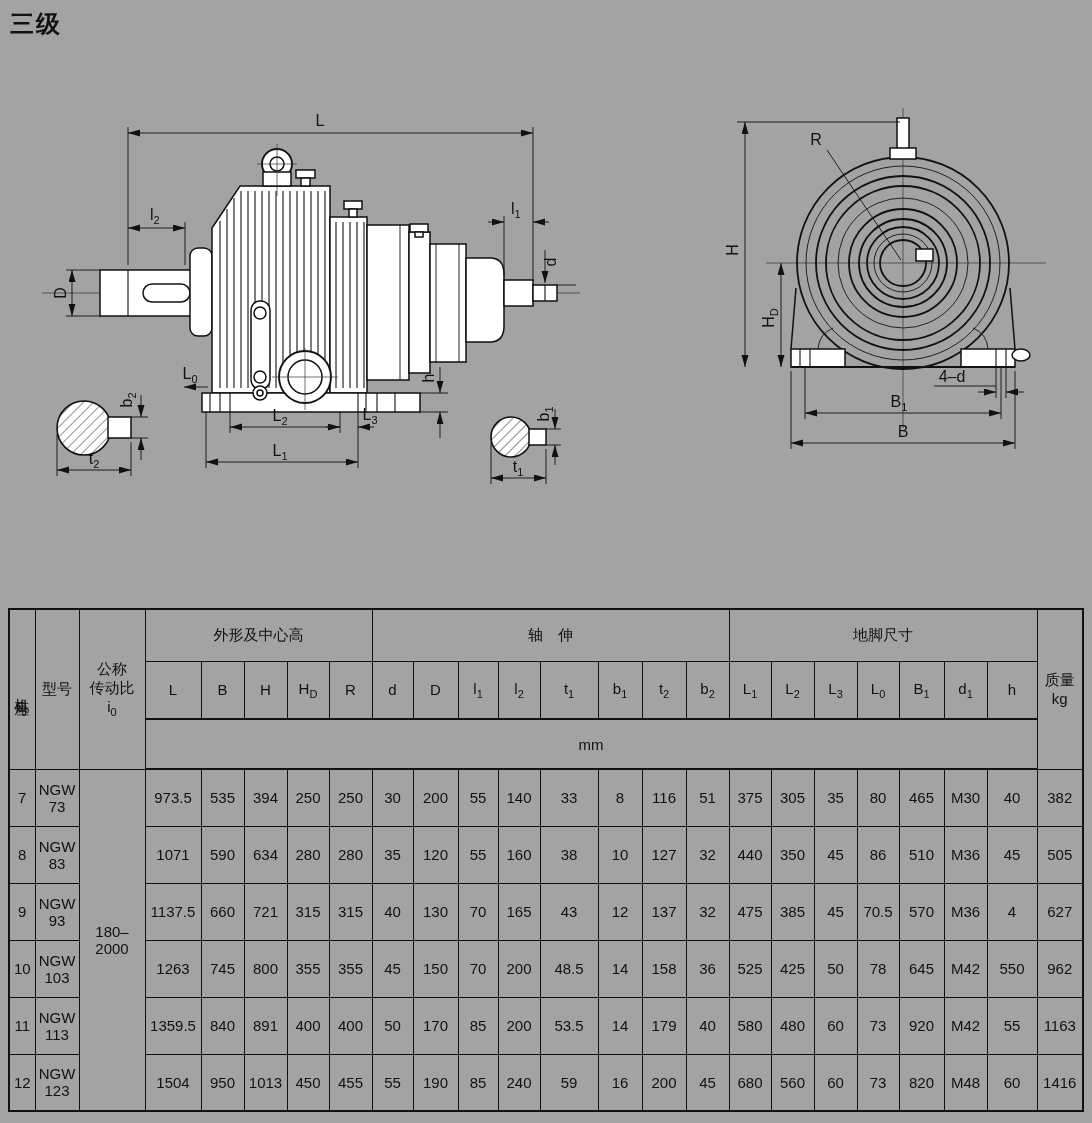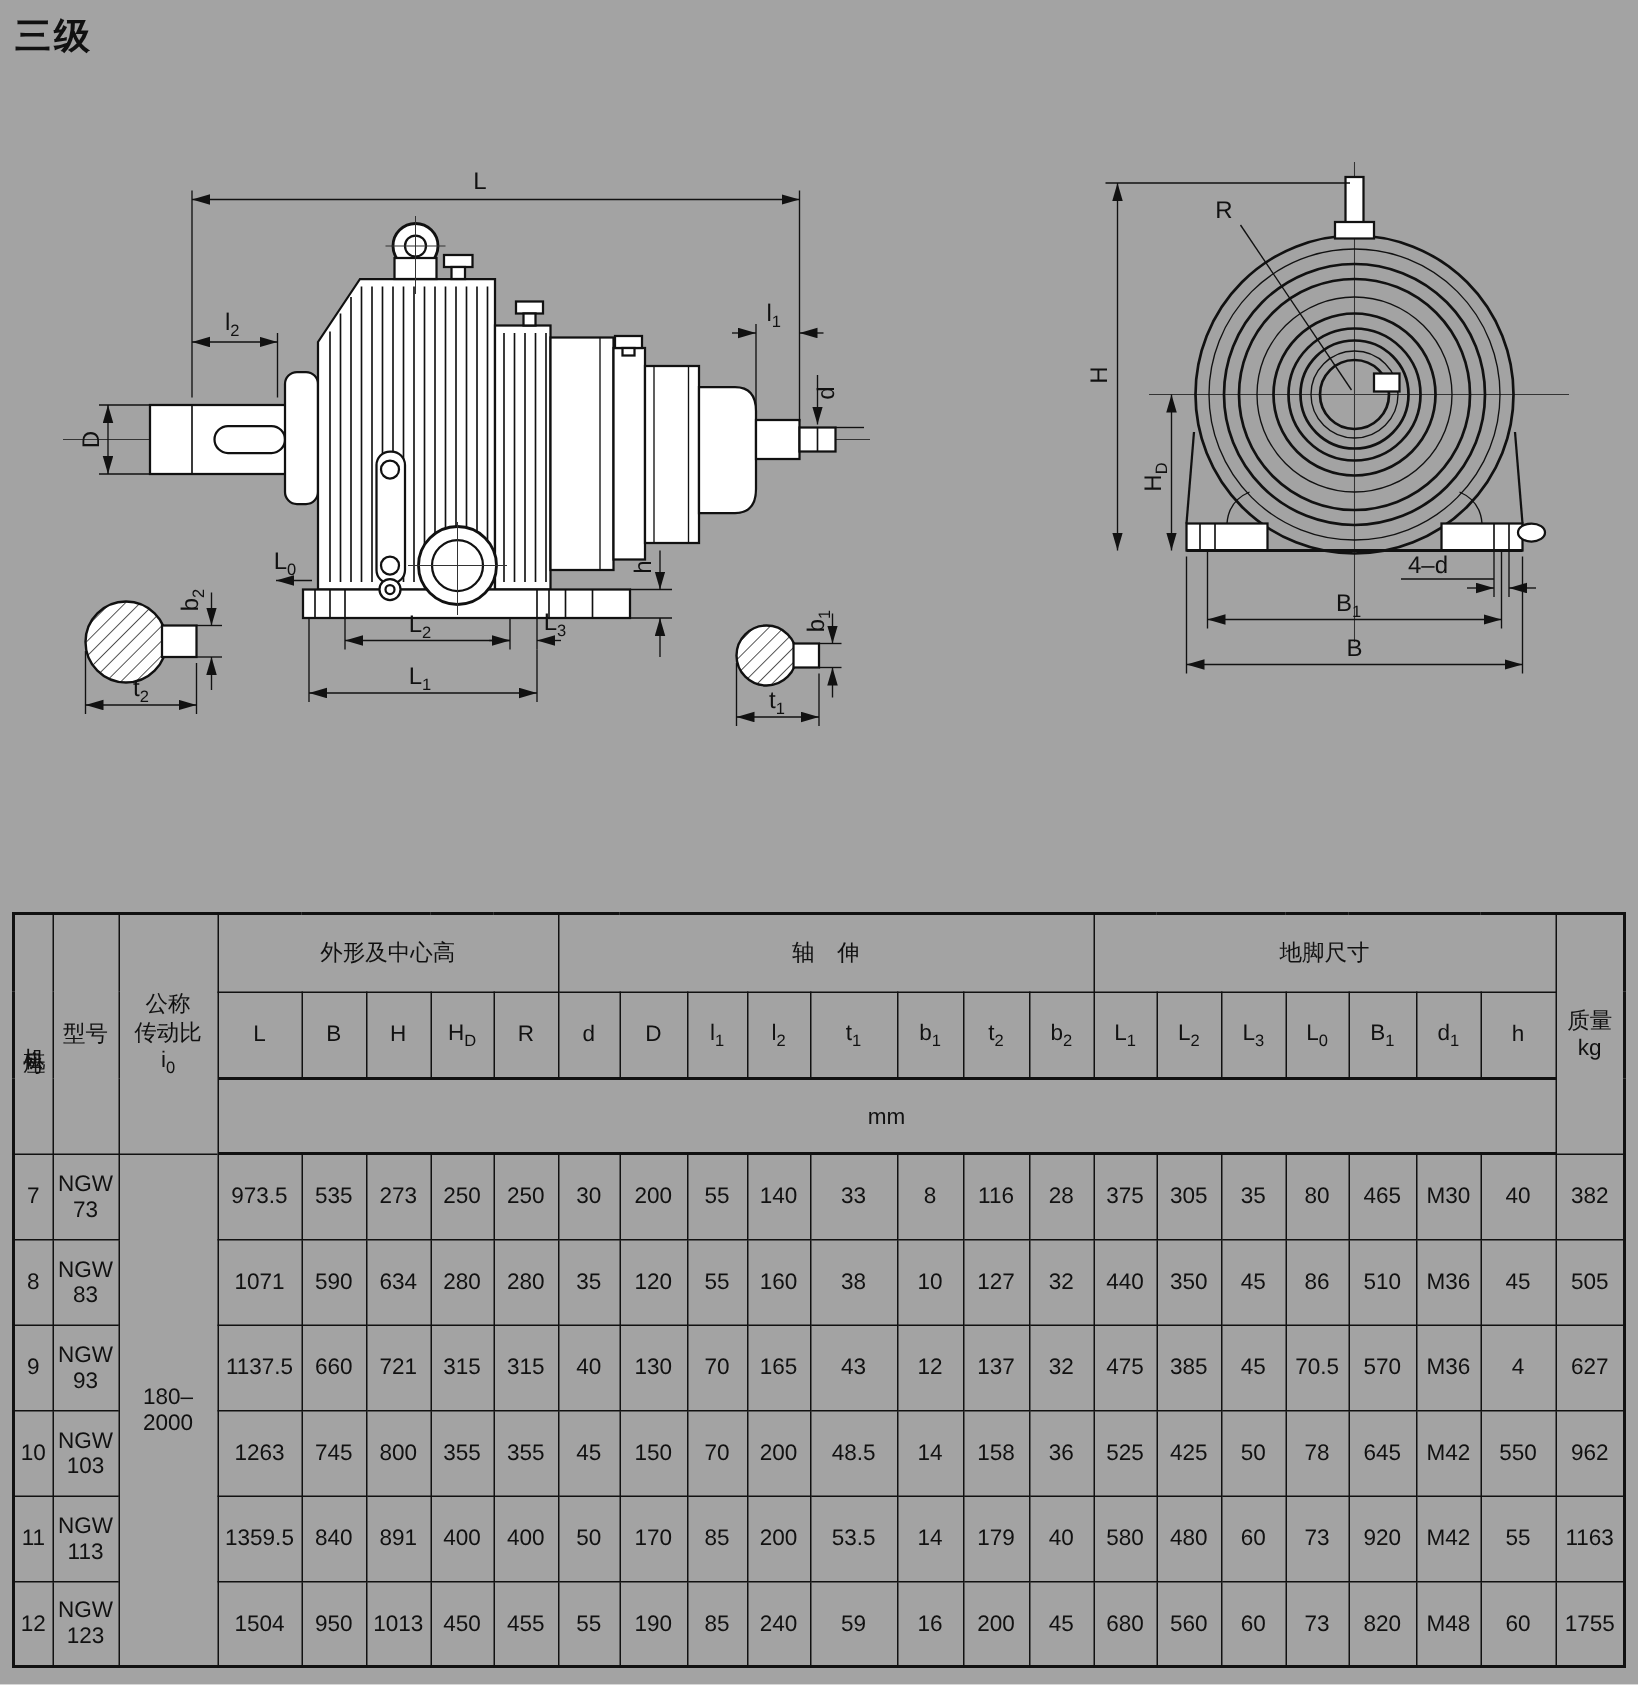--- a/index.html
+++ b/index.html
@@ -369,31 +369,31 @@
           <td>
             <div>NGW</div>
             <div>73</div>
           </td>
           <td rowspan="6">
             <div>180–</div>
             <div>2000</div>
           </td>
           <td>973.5</td>
           <td>535</td>
-          <td>273</td>
+          <td>394</td>
           <td>250</td>
           <td>250</td>
           <td>30</td>
           <td>200</td>
           <td>55</td>
           <td>140</td>
           <td>33</td>
           <td>8</td>
           <td>116</td>
-          <td>28</td>
+          <td>51</td>
           <td>375</td>
           <td>305</td>
           <td>35</td>
           <td>80</td>
           <td>465</td>
           <td>M30</td>
           <td>40</td>
           <td>382</td>
         </tr>
         <tr>
@@ -527,17 +527,17 @@
           <td>16</td>
           <td>200</td>
           <td>45</td>
           <td>680</td>
           <td>560</td>
           <td>60</td>
           <td>73</td>
           <td>820</td>
           <td>M48</td>
           <td>60</td>
-          <td>1755</td>
+          <td>1416</td>
         </tr>
       </tbody>
   </table>
 </div>
 
 </body></html>

